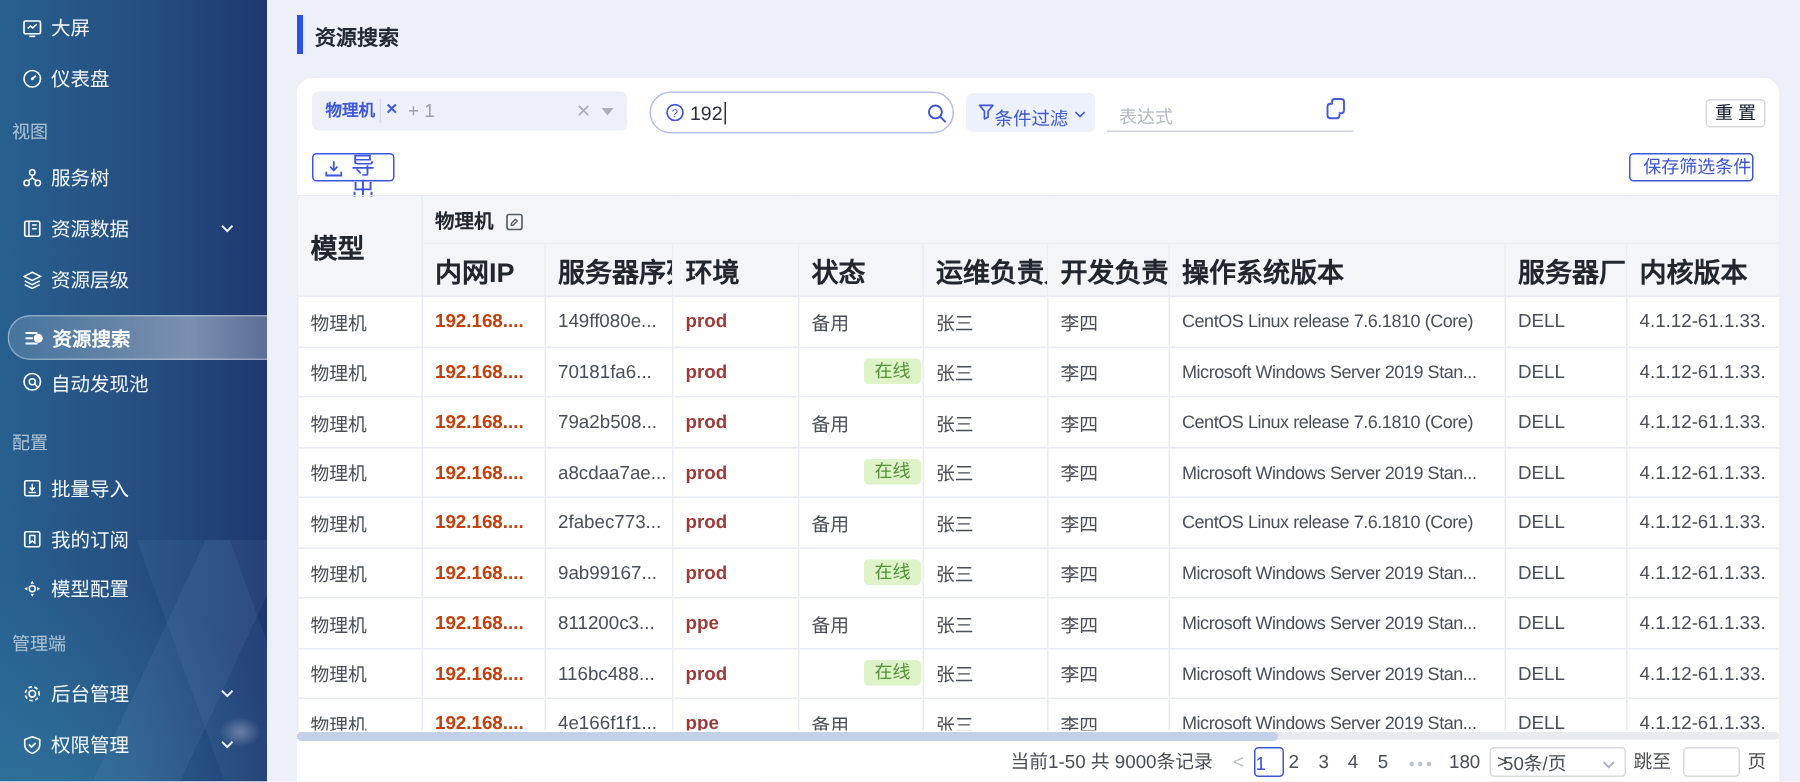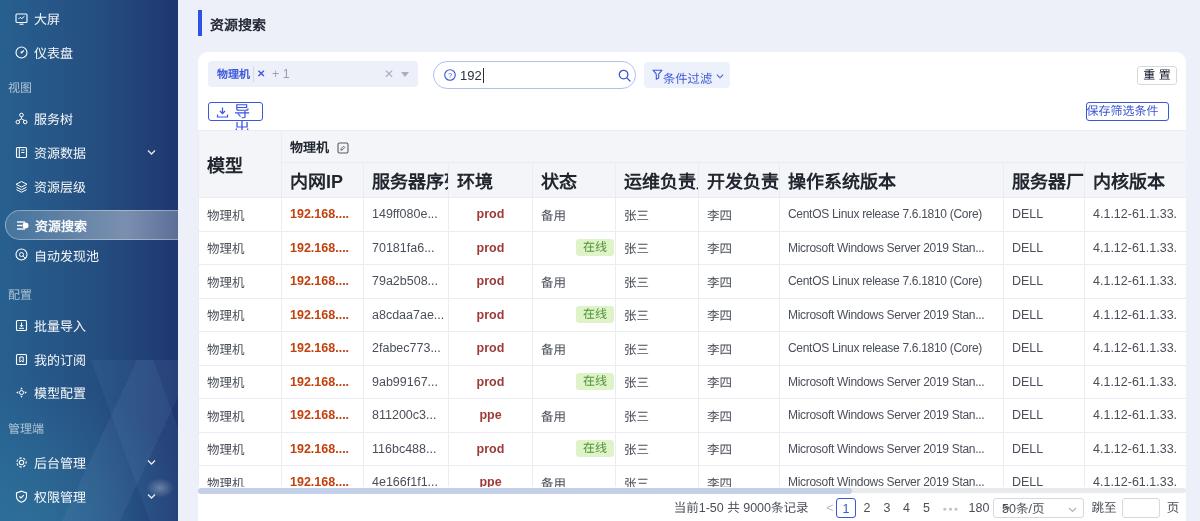--- a/index.html
+++ b/index.html
@@ -64,44 +64,44 @@
 .cond .ch { position:absolute; left:71.5px; top:9.5px; width:8px; height:8px; }
 
 .expr { position:absolute; left:540px; top:9px; width:164px; height:27px; border-bottom:1px solid #ccd1da; }
 .expr .ph { position:absolute; left:8px; top:7px; font-size:12px; color:#b5bac4; }
 .expr .copy { position:absolute; left:146px; top:4px; width:13px; height:15px; }
 
 .btn-reset { position:absolute; left:939px; top:14px; width:40px; height:19px; border:1px solid #d7d9de; border-radius:3px; background:#fff; font-size:12px; color:#0f172a; text-align:center; line-height:17px; }
 .btn-export { position:absolute; left:10px; top:50px; width:55px; height:19px; border:1px solid #3d56e0; border-radius:3px; background:#fff; color:#3d56e0; font-size:16px; line-height:17px; }
 .btn-export svg { position:absolute; left:7px; top:3px; }
 .btn-export span { position:absolute; left:25px; }
-.btn-save { position:absolute; left:887.5px; top:50px; width:83px; height:19px; border:1px solid #3d56d2; border-radius:3px; background:#fff; color:#3d56d2; font-size:12px; text-align:left; line-height:17px; }
+.btn-save { position:absolute; left:887.5px; top:50px; width:83px; height:19px; border:1px solid #3d56d2; border-radius:3px; background:#fff; color:#3d56d2; font-size:12px; text-align:right; line-height:17px; }
 
 
 #tablewrap { position:absolute; left:0px; top:78px; width:988px; height:357px; overflow:hidden; }
 table { border-collapse:collapse; table-layout:fixed; width:1026px; font-size:12.5px; }
 th, td { border:1px solid #e9ecf2; padding:0 8px; height:33.5px; white-space:nowrap; overflow:hidden; text-align:left; font-weight:normal; }
 thead th { background:#f3f5f9; color:#22262e; font-weight:bold; font-size:18px; }
 thead tr.r1 th { height:32px; }
 thead tr.r2 th { height:35px; }
 td { color:#4a4f59; background:#fff; }
 td.os { font-size:12px; letter-spacing:-0.3px; }
 td.ip { font-weight:bold; color:#c2410c; }
-td.env { text-align:center; color:#9c3b38; font-weight:bold; }
+td.env { color:#9c3b38; font-weight:bold; }
 .tag-green { display:inline-block; background:#def3c8; color:#52933a; border-radius:3px; height:17px; line-height:17px; padding:0 7px; font-size:12px;margin-left:35px; }
 th.grp { font-size:13px; }
 th.grp .gicon { display:inline-block; vertical-align:-2px; margin-left:8px; }
 
 
 #hsb-track { position:absolute; left:0; top:436px; width:988px; height:5px; background:#e9eaee; border-radius:2.5px; }
 #hsb-thumb { position:absolute; left:0; top:435.5px; width:654px; height:6.5px; background:#c3d0e7; border-radius:3.25px; }
 
 
 #pager { position:absolute; left:0; top:446px; width:988px; height:22px; font-size:12.5px; color:#4a4f57; }
-#pager .it { position:absolute; top:0; height:20px; line-height:20px; text-align:center; }
+#pager .it { position:absolute; top:0; height:20px; line-height:20px; }
 #pager .pg1 { border:1px solid #3d56d2; color:#3d56d2; border-radius:3px; width:20px; }
 #pager .sel50 { border:1px solid #d7d9de; border-radius:3px; width:67px; text-align:left; padding-left:8px; }
 #pager .jumpbox { border:1px solid #d7d9de; border-radius:3px; width:38px; }
 </style>
 </head>
 <body>
 
 <div id="sidebar">
   <div class="deco1"></div>
   <div class="deco2"></div>
@@ -242,20 +242,27 @@
           <line x1="8.9" y1="8.9" x2="12" y2="12" stroke="#3d56d2" stroke-width="1.3" stroke-linecap="round"></line>
         </svg>
     </div>
     <div class="cond">
       <svg class="fun" viewBox="0 0 11 11">
           <path d="M1 1.2 h9 l-3.3 4 v3.9 l-2.4 1.2 v-5.1 z" fill="none" stroke="#3f58d4" stroke-width="1.1" stroke-linejoin="round"></path>
         </svg>
       <span class="tx">条件过滤</span>
       <svg class="ch" viewBox="0 0 9 9">
           <polyline points="1,3 4.5,6.5 8,3" fill="none" stroke="#3f58d4" stroke-width="1.2"></polyline>
+        </svg>
+    </div>
+    <div class="expr">
+      <span class="ph">表达式</span>
+      <svg class="copy" viewBox="0 0 13 15">
+          <rect x="4" y="1" width="8" height="9.5" rx="1.8" fill="none" stroke="#4458d8" stroke-width="1.25"></rect>
+          <path d="M4 4.2 h-1.2 a1.8 1.8 0 0 0 -1.8 1.8 v6 a1.8 1.8 0 0 0 1.8 1.8 h4.4 a1.8 1.8 0 0 0 1.8 -1.8 v-1.2" fill="#fff" stroke="#4458d8" stroke-width="1.25"></path>
         </svg>
     </div>
     <div class="btn-reset">重 置</div>
     <div class="btn-export">
       <svg width="13" height="13" viewBox="0 0 13 13">
           <path d="M6.5 1.5 v6 M4 5 l2.5 2.7 L9 5" fill="none" stroke="#3d56e0" stroke-width="1.2"></path>
           <path d="M1.5 8.5 v2.5 h10 v-2.5" fill="none" stroke="#3d56e0" stroke-width="1.2"></path>
         </svg>
       <span>导出</span>
     </div>

